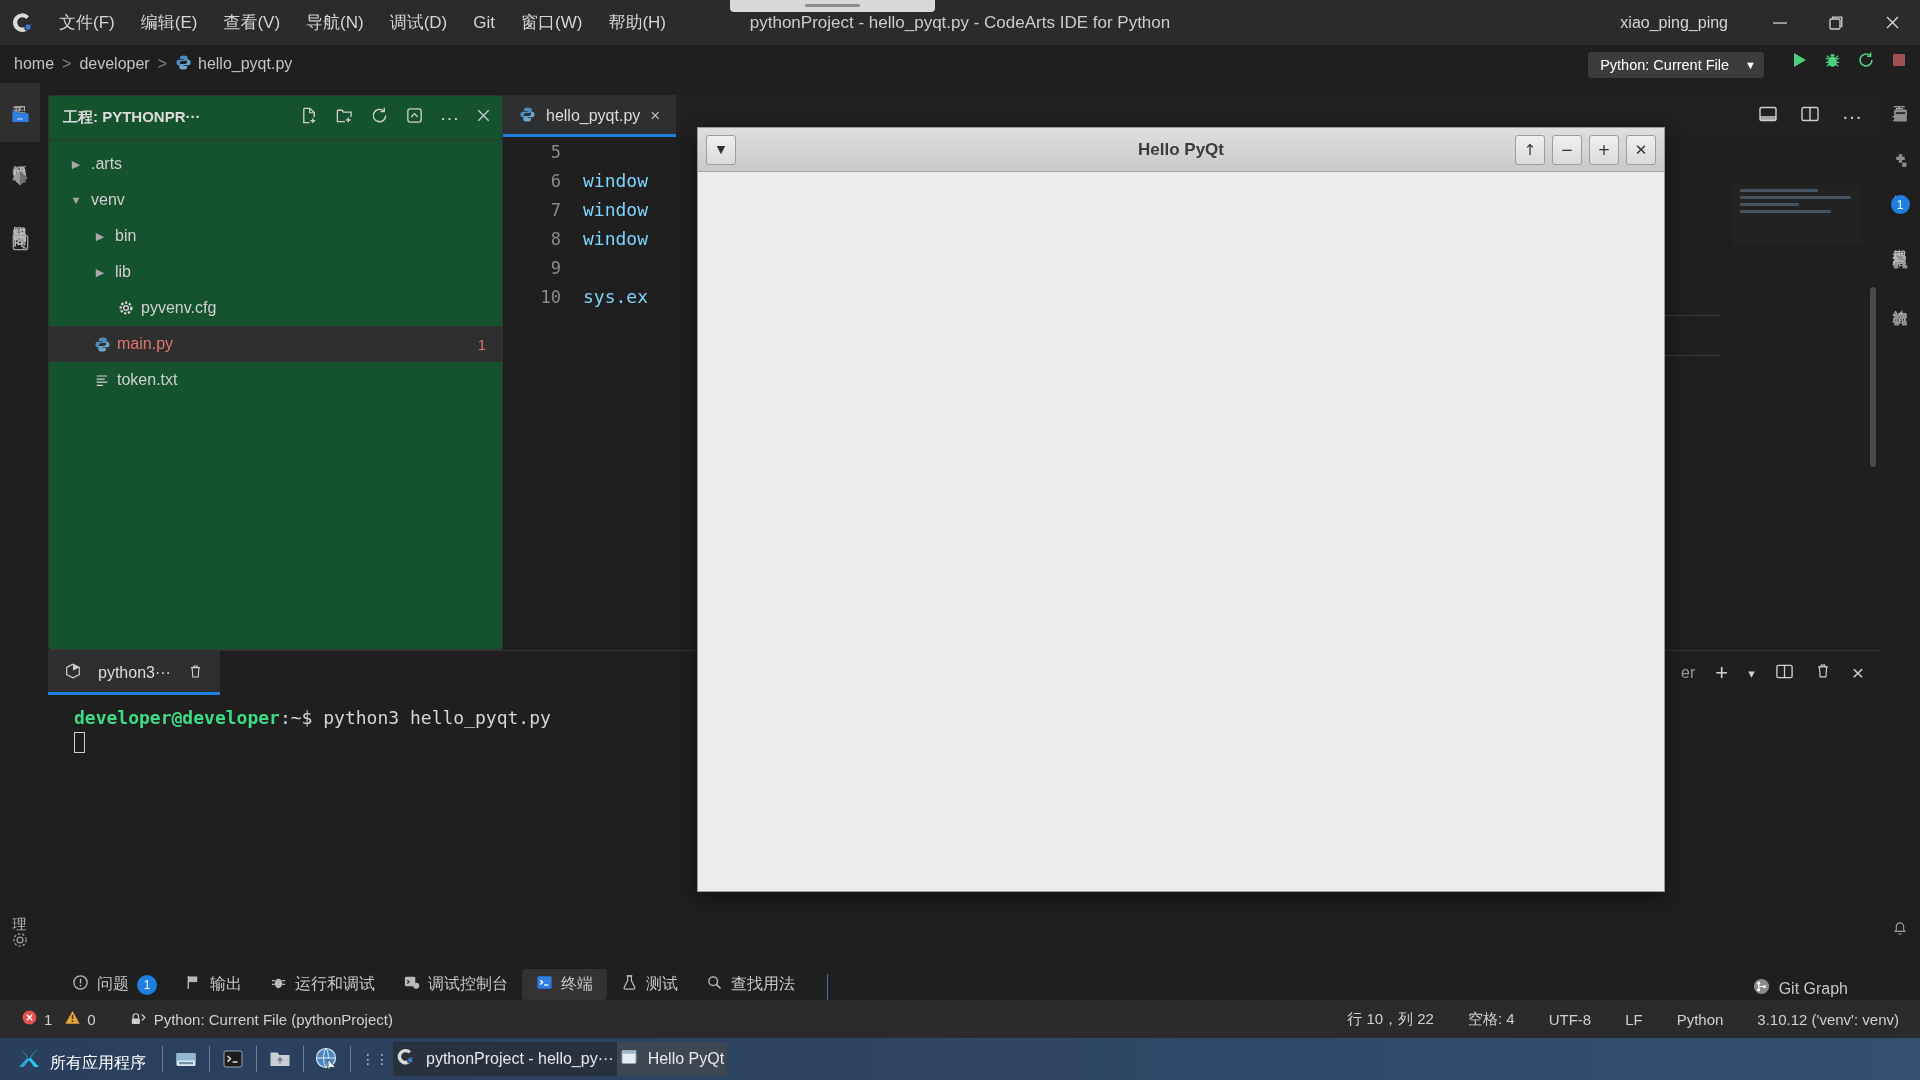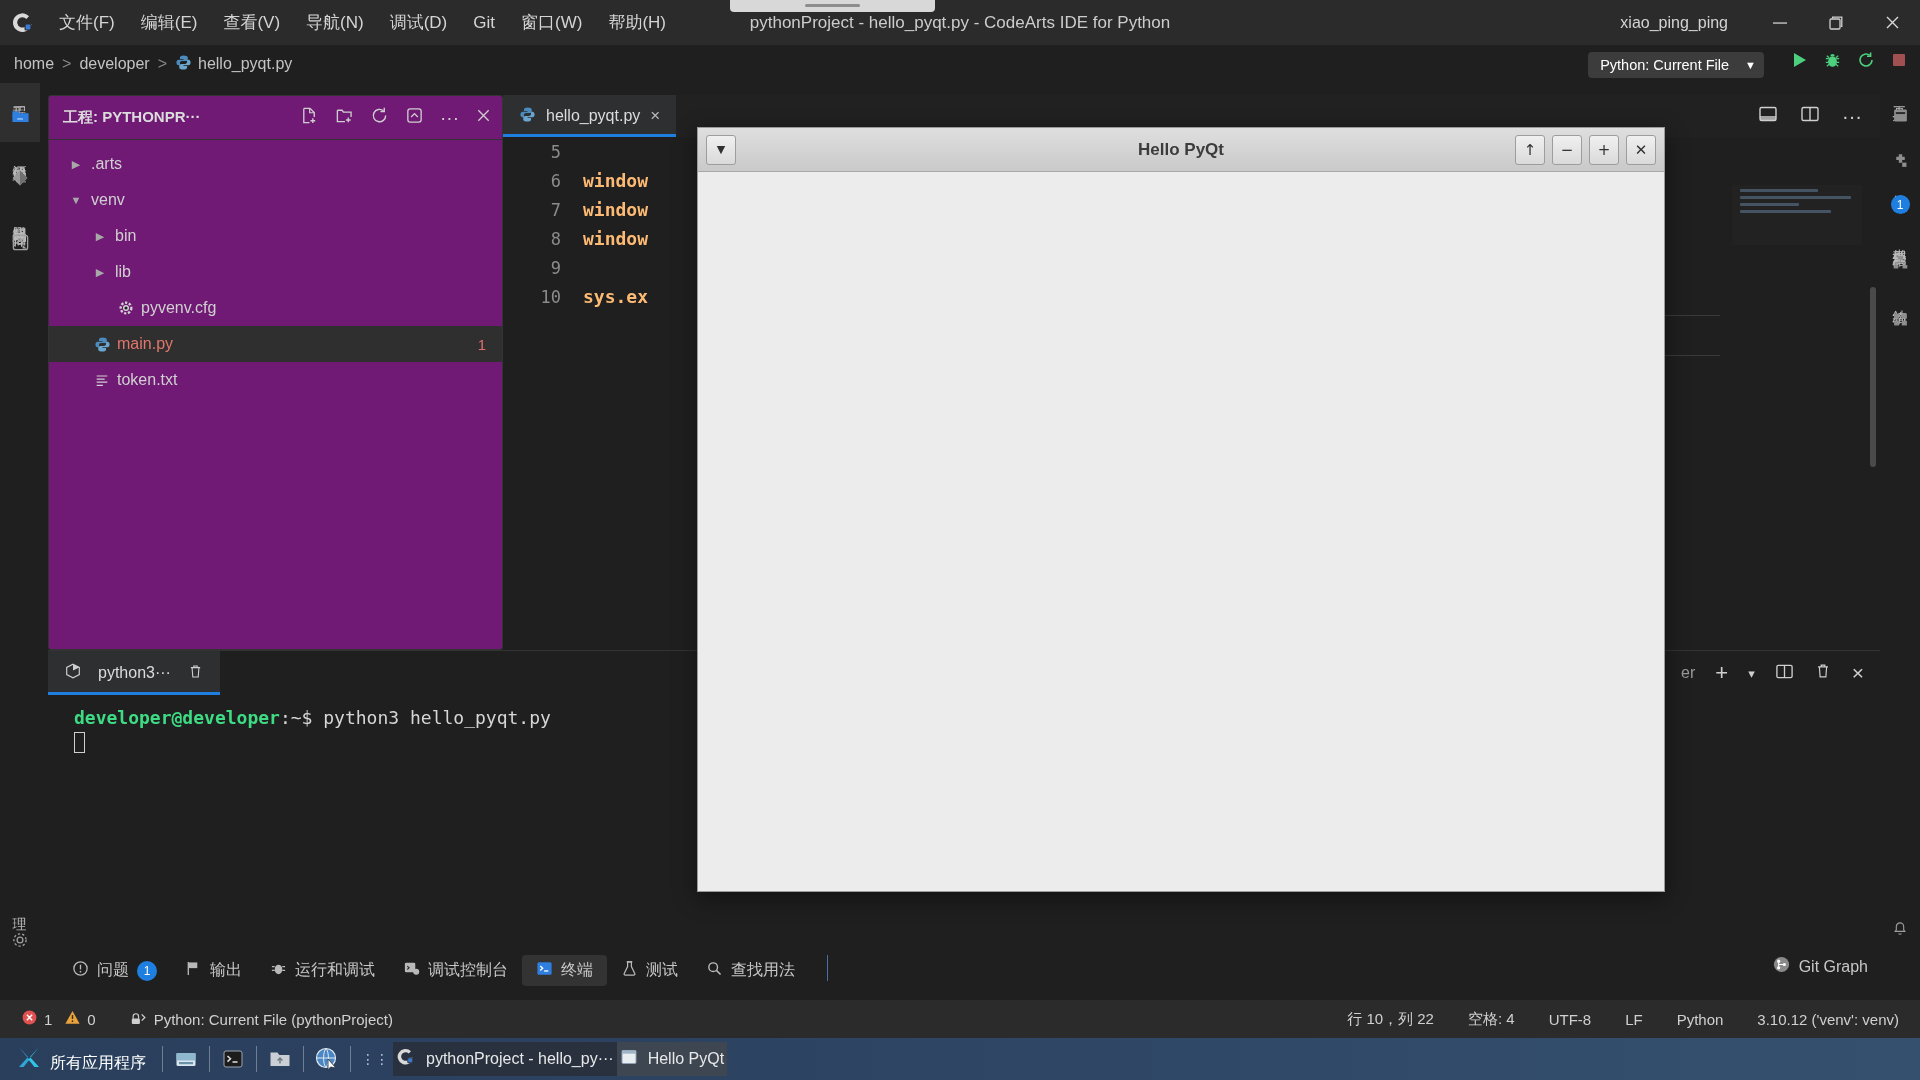--- a/index.html
+++ b/index.html
@@ -90,21 +90,21 @@
   }
   .badge-blue {
     background: #1f7fe0; color: #fff; border-radius: 50%;
     width: 19px; height: 19px; font-size: 12px;
     display:flex; align-items:center; justify-content:center;
   }
 
   
   .explorer {
     position: absolute; top: 95px; left: 48px; width: 455px; height: 555px;
-    background: #701a75; border: 1px solid #333; border-radius: 3px;
+    background: #14532d; border: 1px solid #333; border-radius: 3px;
     display: flex; flex-direction: column;
   }
   .exp-header {
     height: 44px; display: flex; align-items: center; padding: 0 10px 0 14px;
     border-bottom: 1px solid #333;
   }
   .exp-title { font-size: 15px; font-weight: bold; color: #dcdcdc; flex: 1; white-space: nowrap; }
   .exp-actions { display: flex; align-items: center; gap: 16px; color: #cfcfcf; }
   .tree { padding-top: 6px; font-size: 16px; color: #cfcfcf; }
   .trow {
@@ -132,21 +132,21 @@
     content:""; position:absolute; left:0; right:0; bottom:0; height:3px; background:#1f7fe0;
   }
   .etab .x { color: #bbb; font-size: 17px; }
   .tabstrip-right {
     margin-left: auto; display: flex; align-items: center; gap: 22px;
     padding-right: 18px; color: #cfcfcf;
   }
   .code-area { position: absolute; top: 42px; left: 0; right: 0; bottom: 0; background: #1f1f1f; overflow: hidden; }
   .code-line { display: flex; height: 29px; align-items: center; font-family: "DejaVu Sans Mono","Liberation Mono",monospace; font-size: 18px; }
   .ln { width: 80px; text-align: right; padding-right: 22px; color: #8b8b8b; font-size: 17px; }
-  .ctext { color: #fdba74; white-space: pre; font-weight: bold; }
+  .ctext { color: #7dd3fc; white-space: pre; }
 
   
   .minimap {
     position: absolute; right: 18px; top: 48px; width: 130px; height: 60px;
     background: #232323; opacity: .9;
   }
   .mm-line { height: 3px; margin: 4px 8px; background: #4a5a6a; border-radius: 1px; }
   .scroll-v {
     position: absolute; right: 4px; top: 150px; width: 6px; height: 180px;
     background: #4a4a4a; border-radius: 3px;
@@ -199,30 +199,30 @@
   .pq-title-text {
     position:absolute; left:0; width: 100%; text-align:center;
     font-size: 17px; font-weight: bold; color: #3c3c3c; pointer-events:none;
   }
   .pq-right { margin-left:auto; display:flex; gap: 7px; z-index: 2; }
   .pyqt-body { flex:1; background: #ececec; }
 
   
   .toolrow {
     position: absolute; left: 0; right: 0; top: 955px; height: 45px;
-    background: #1f1f1f; display: flex; align-items: flex-start; padding-left: 58px;
+    background: #1f1f1f; display: flex; align-items: flex-end; padding-left: 58px;
     color: #c7c7c7; font-size: 16px; gap: 0;
   }
   .tool-tab { display:flex; align-items:center; gap: 8px; padding: 5px 14px; border-radius: 4px; white-space:nowrap; }
   .tool-tab.active { background: #333334; }
   .blue-badge {
     background:#1f7fe0; color:#fff; border-radius:50%; width:20px;height:20px;
     font-size:12px; display:flex;align-items:center;justify-content:center;
   }
-  .toolrow-right { margin-left:auto; display:flex; align-items:center; gap:8px; padding-right: 52px; }
+  .toolrow-right { margin-left:auto; display:flex; align-items:center; gap:8px; padding-right: 72px; }
 
   
   .statusbar {
     position: absolute; left: 0; right: 0; top: 1000px; height: 38px;
     background: #2b2b2b; display: flex; align-items: center;
     padding: 0 14px; color: #d0d0d0; font-size: 15px; gap: 8px;
   }
   .sb-item { display:flex; align-items:center; gap:6px; padding: 2px 7px; border-radius:3px; white-space:nowrap; }
   .sb-right { margin-left:auto; display:flex; align-items:center; gap: 20px; }
 

